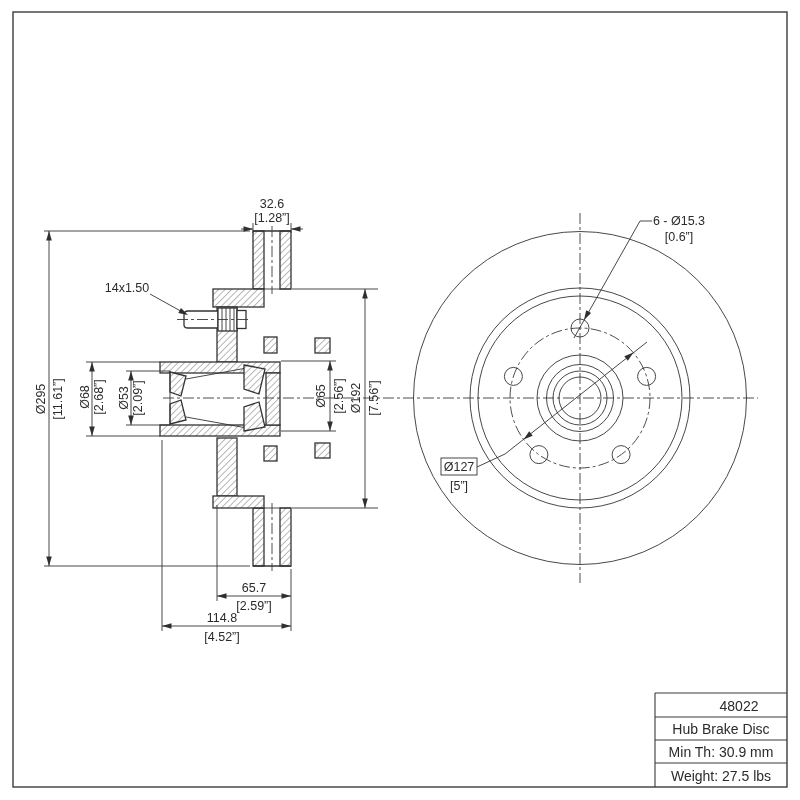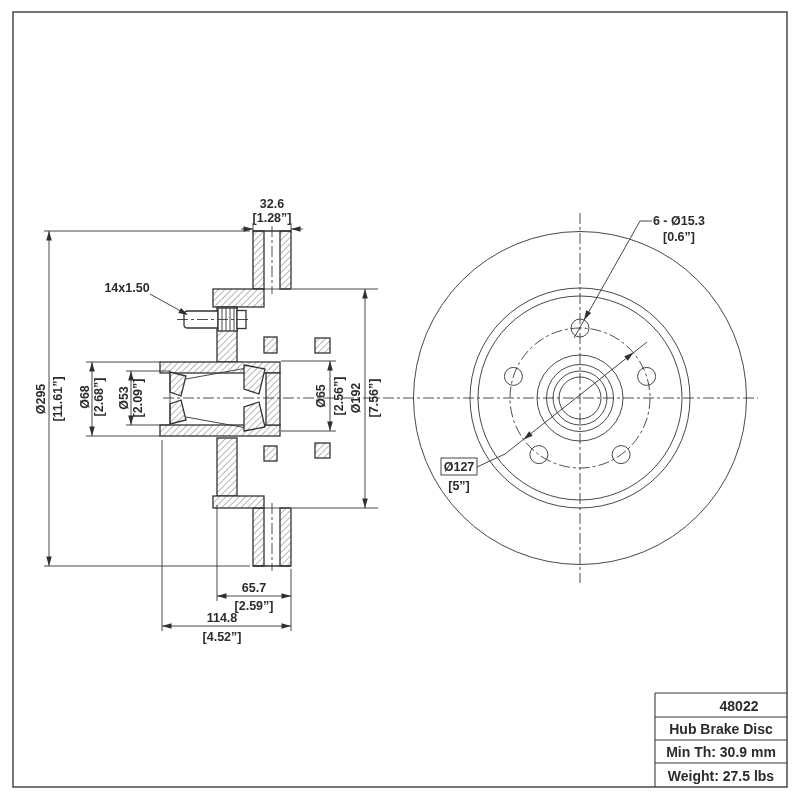--- a/index.html
+++ b/index.html
@@ -1,16 +1,16 @@
 <!DOCTYPE html>
 <html><head>
 <meta charset="utf-8">
 <style>
   html,body { margin:0; padding:0; background:#ffffff; }
-  .sheet { width:800px; height:800px; position:relative; background:#fff;font-weight:bold; }
+  .sheet { width:800px; height:800px; position:relative; background:#fff; }
   svg { display:block; }
   text {
     font-family:"Liberation Sans","DejaVu Sans",sans-serif;
     fill:#2b2b2b;
   }
   .dim-text   { font-size:12.5px; }
   .tb-text    { font-size:14px; }
   .outline    { stroke:#333; stroke-width:1.5; fill:none; }
   .thinline   { stroke:#333; stroke-width:0.9; fill:none; }
   .centerline { stroke:#3a3a3a; stroke-width:0.9; fill:none; stroke-dasharray:11 3 3 3; }

